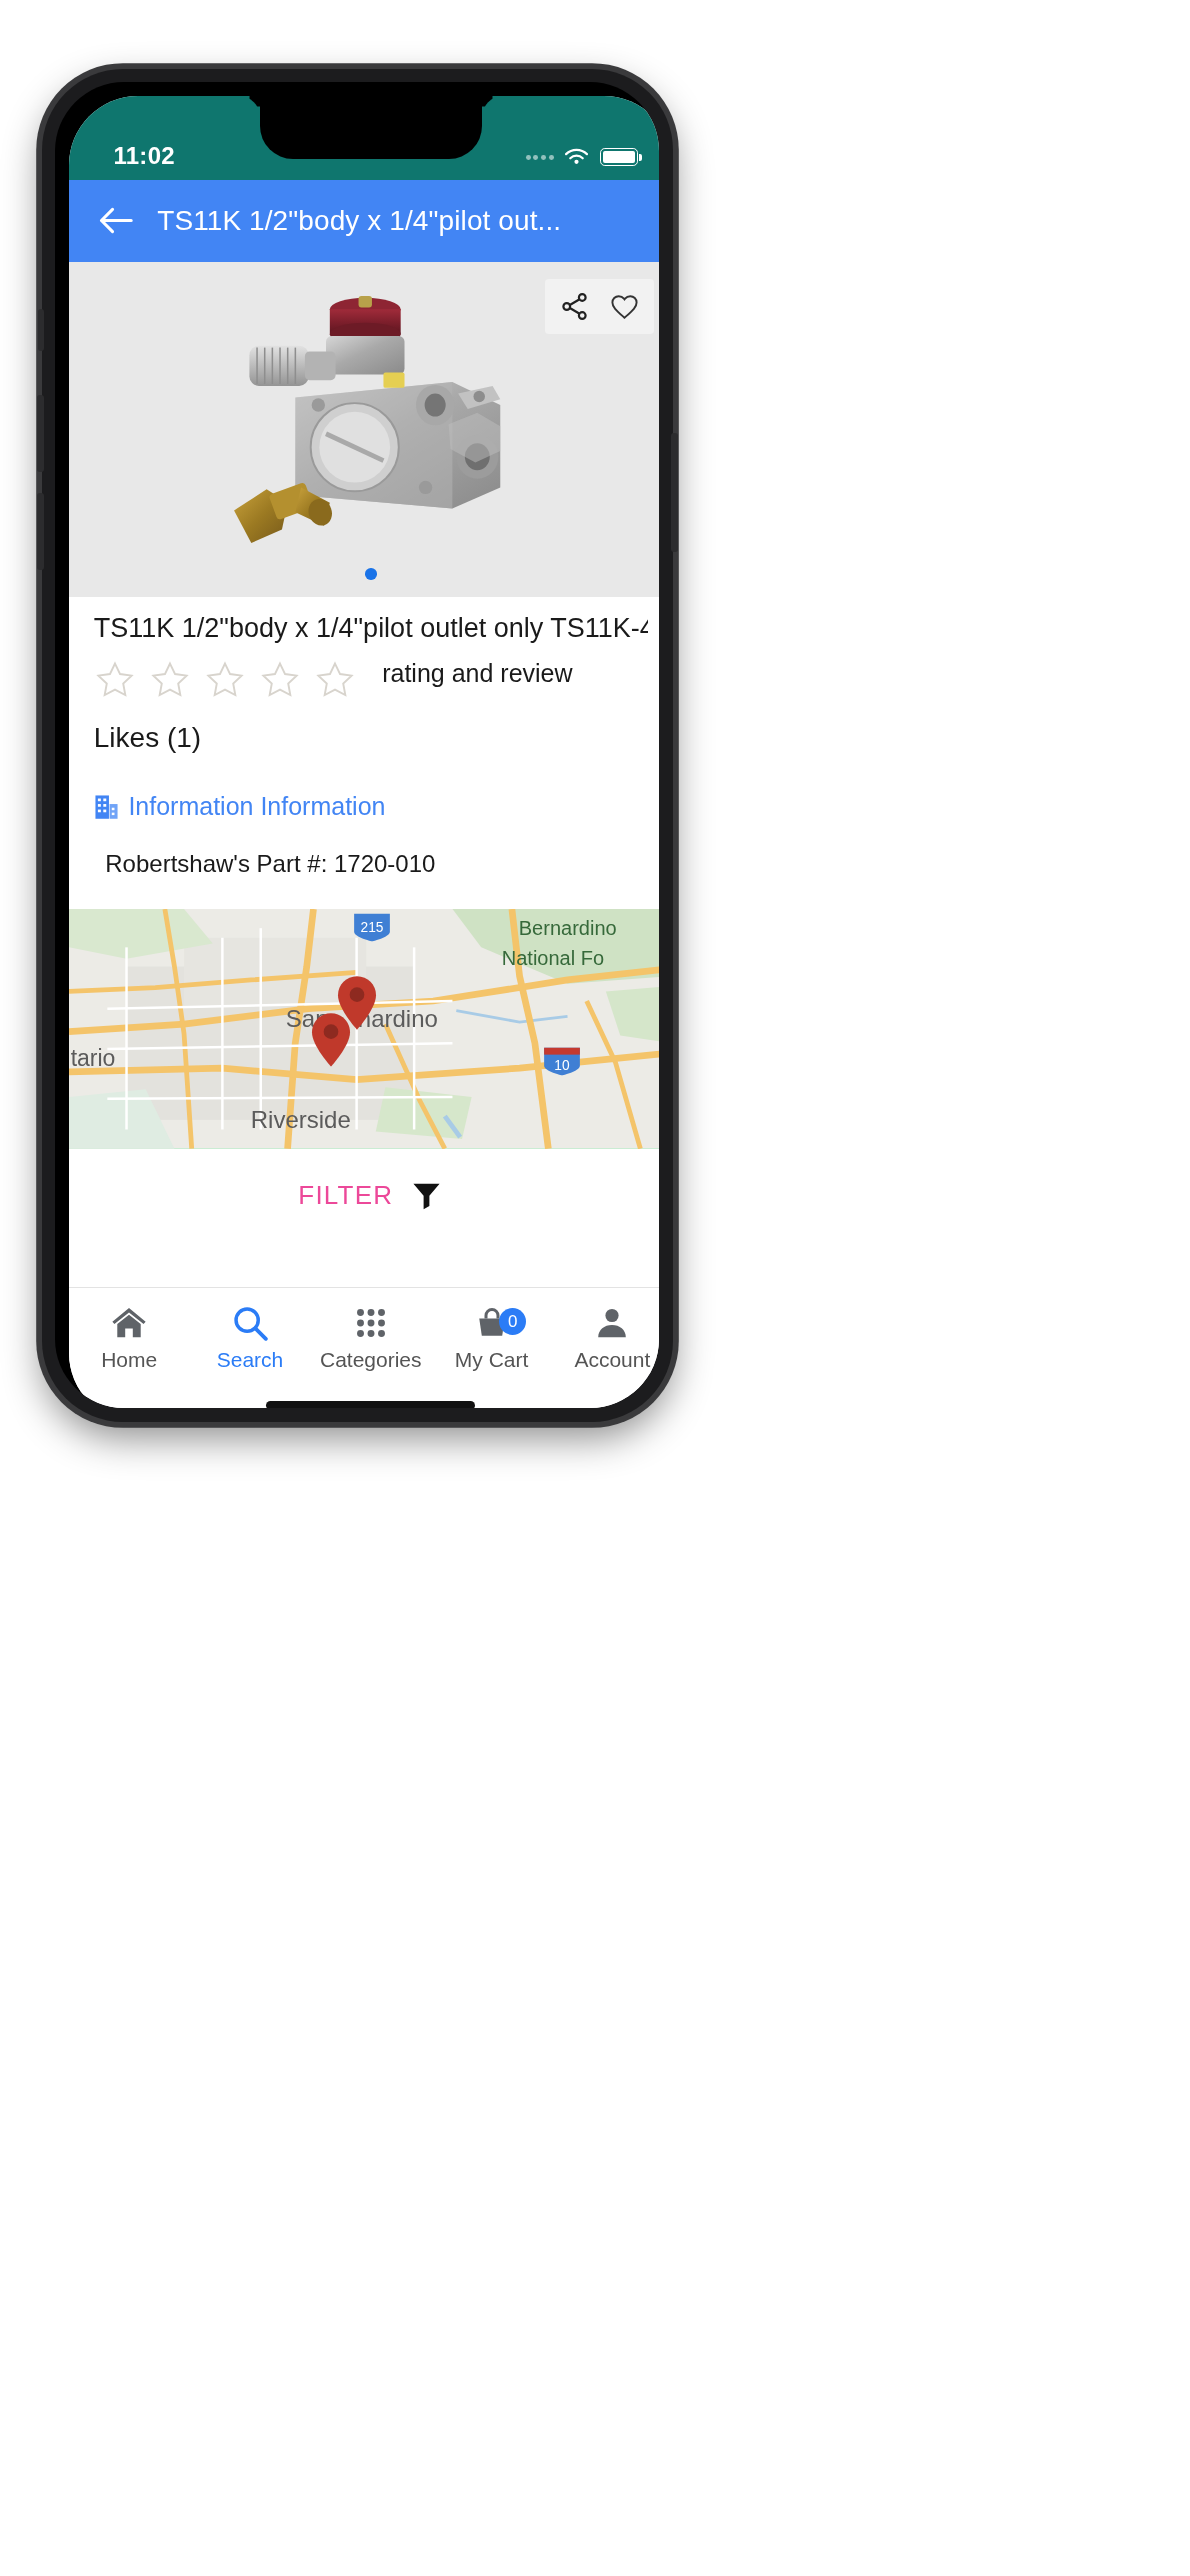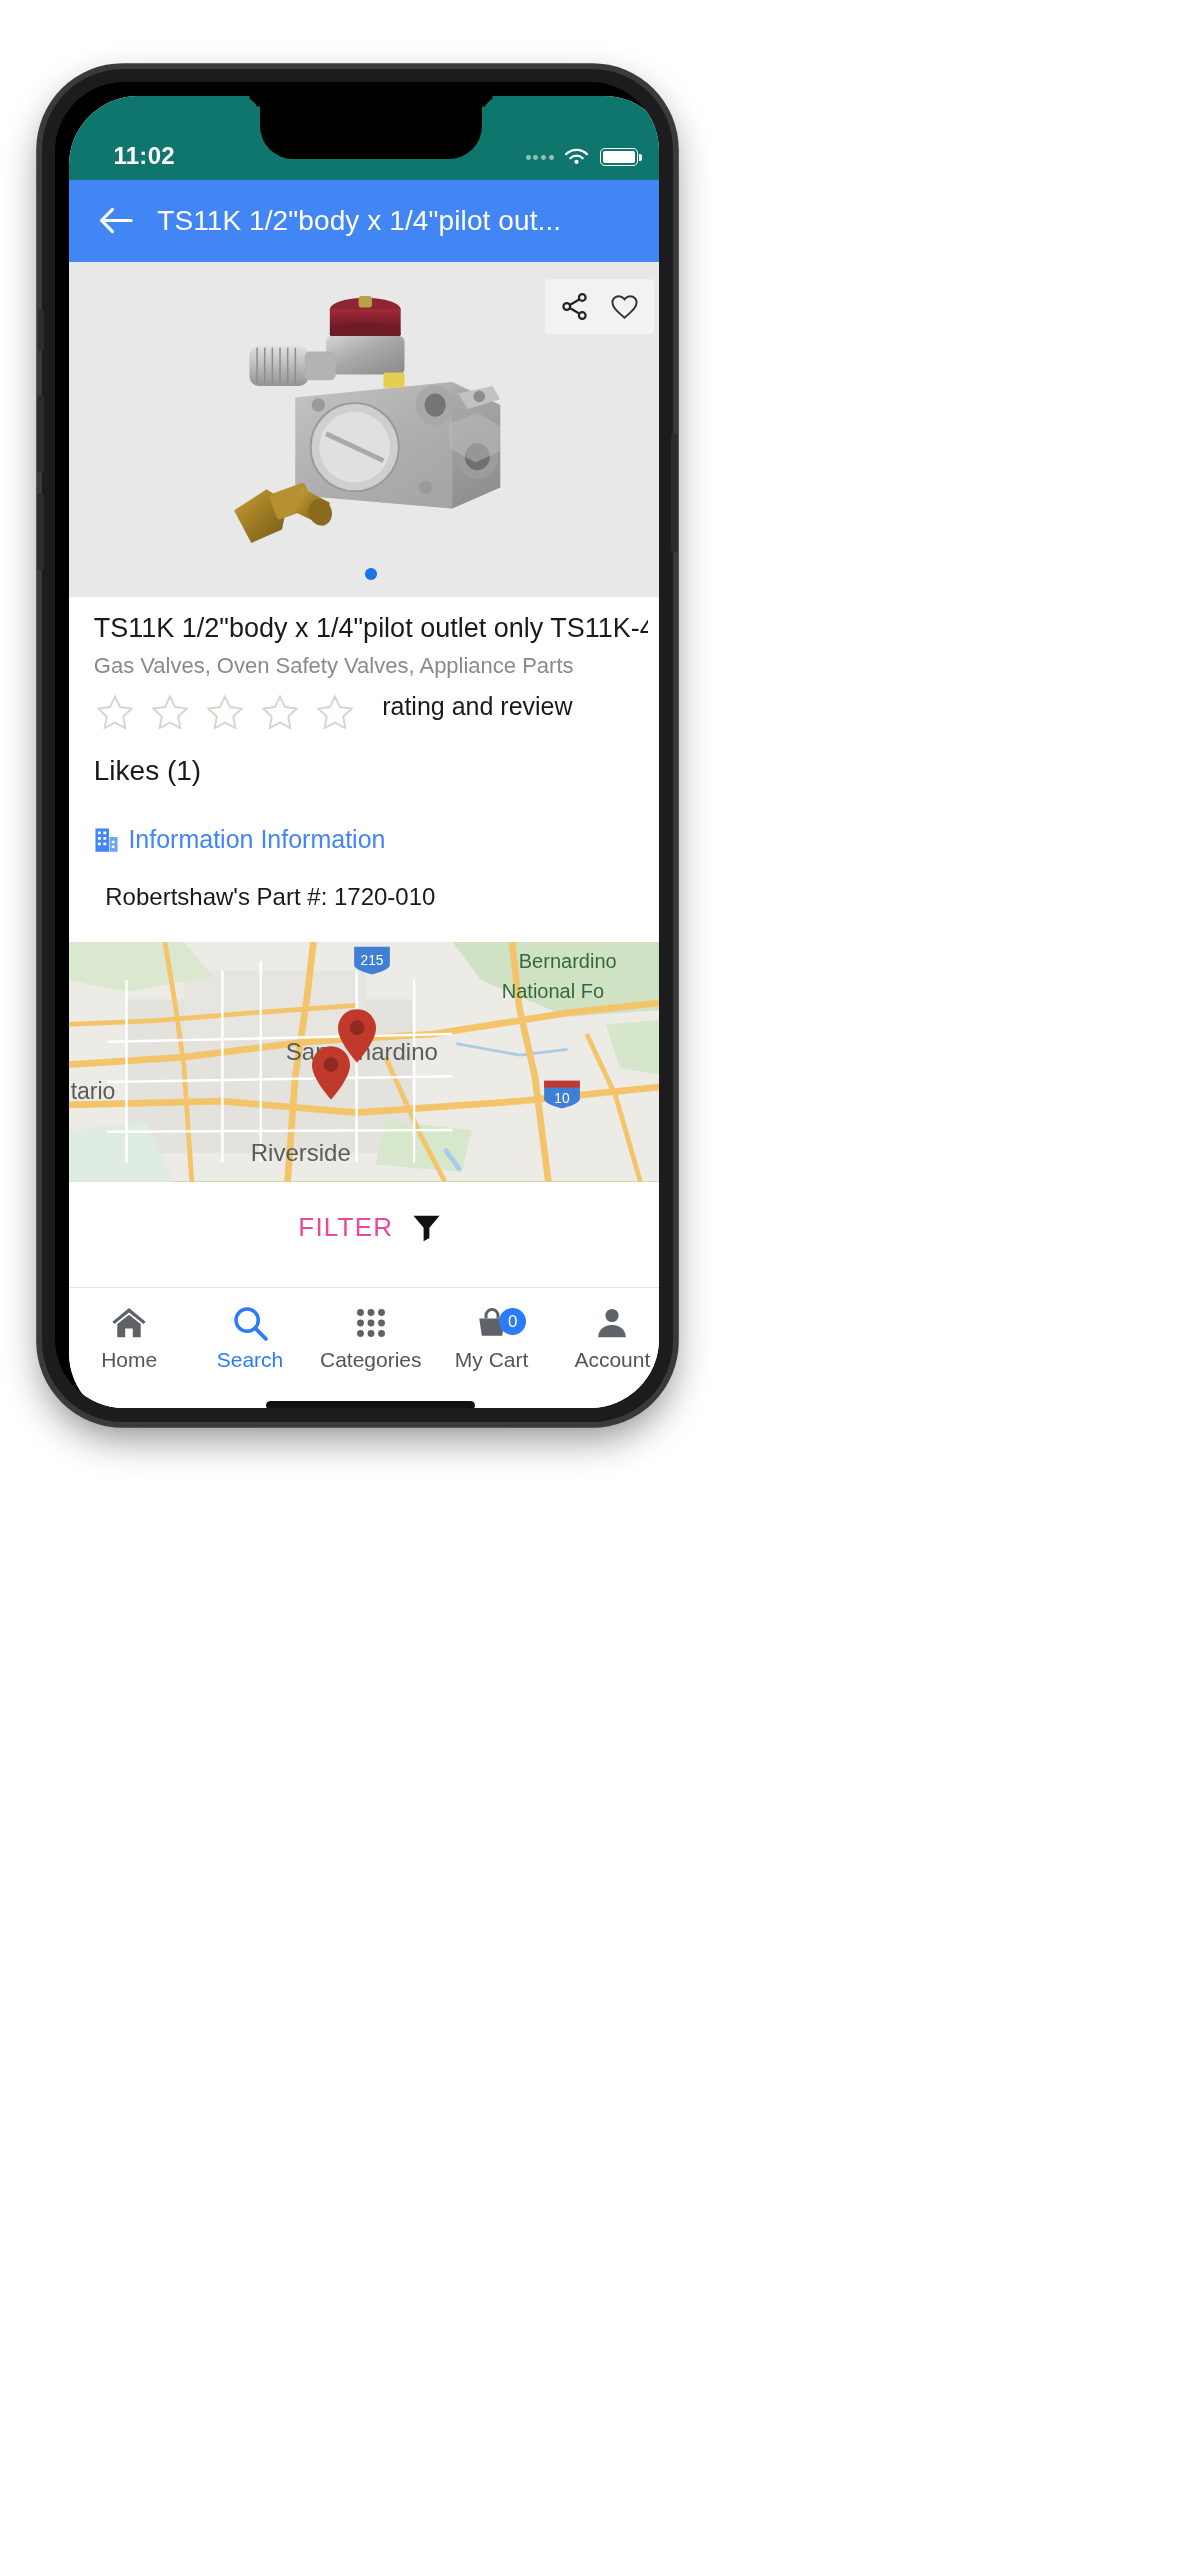--- a/index.html
+++ b/index.html
@@ -184,21 +184,21 @@
   #part-number {
     font-size: 24px; color: #1a1a1a;
     margin-top: 29px; padding-left: 11.5px;
   }
 
   
   #map {
     position: relative;
     margin-top: 31px;
     height: 240px;
-    background: #84cc16;
+    background: #86efac;
     overflow: hidden;
   }
   #map svg { position: absolute; inset: 0; }
   .map-label {
     position: absolute;
     font-size: 20px; color: #5b5b5b;
     font-family: "Liberation Sans", sans-serif;
     white-space: nowrap;
     pointer-events: none;
   }
@@ -387,21 +387,20 @@
             <circle cx="222" cy="206" r="7" fill="#9a9a9a"></circle>
           </svg>
 
           <div id="page-dots">
               <i></i>
             </div>
         </div>
 
         <div id="info">
           <div id="product-title">TS11K 1/2"body x 1/4"pilot outlet only TS11K-4511-1-0</div>
-          <div id="product-categories">Gas Valves, Oven Safety Valves, Appliance Parts</div>
 
           <div id="rating-row">
             <svg class="star" viewBox="0 0 24 24">
                 <path d="M12 2.6l2.9 6 6.6.9-4.8 4.6 1.2 6.5L12 17.5 6.1 20.6l1.2-6.5L2.5 9.5l6.6-.9z" fill="none" stroke="#d8d4cd" stroke-width="1.1"></path>
               </svg>
             <svg class="star" viewBox="0 0 24 24">
                 <path d="M12 2.6l2.9 6 6.6.9-4.8 4.6 1.2 6.5L12 17.5 6.1 20.6l1.2-6.5L2.5 9.5l6.6-.9z" fill="none" stroke="#d8d4cd" stroke-width="1.1"></path>
               </svg>
             <svg class="star" viewBox="0 0 24 24">
                 <path d="M12 2.6l2.9 6 6.6.9-4.8 4.6 1.2 6.5L12 17.5 6.1 20.6l1.2-6.5L2.5 9.5l6.6-.9z" fill="none" stroke="#d8d4cd" stroke-width="1.1"></path>

